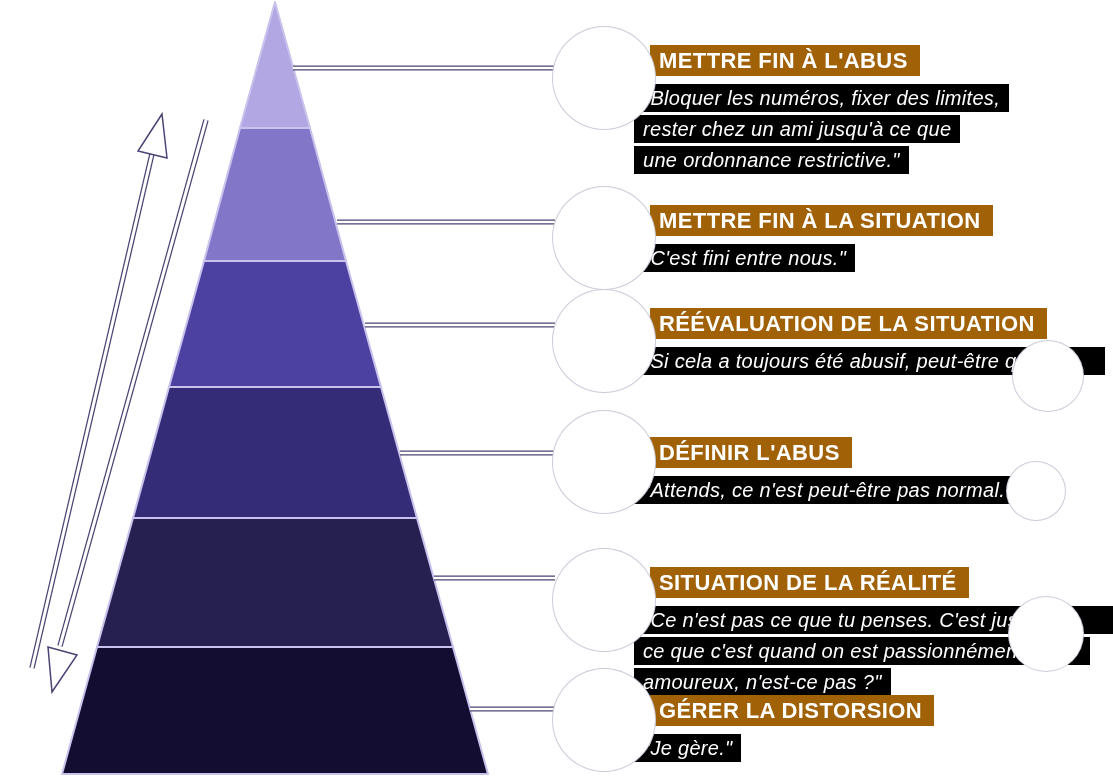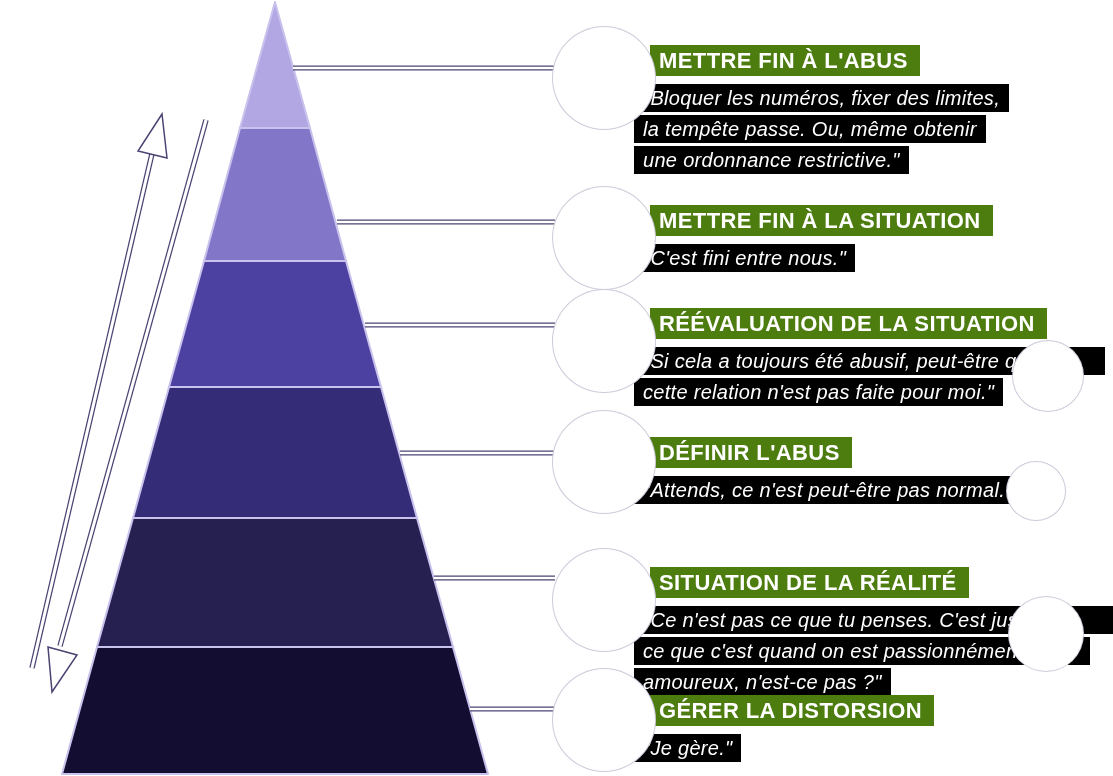--- a/index.html
+++ b/index.html
@@ -13,21 +13,21 @@
 
   
   .level{position:absolute;left:0;top:0;width:1113px;z-index:10;}
   .numbox{
     position:absolute;left:572px;top:0;width:44px;height:31px;
     background:#000;color:#fff;z-index:40;
     font-weight:bold;font-size:22px;line-height:31px;text-align:center;
   }
   .titlebox{
     position:absolute;left:650px;top:0;height:31px;
-    background:#4d7c0f;color:#fff;z-index:10;
+    background:#a16207;color:#fff;z-index:10;
     font-weight:bold;font-size:22px;line-height:31px;letter-spacing:.4px;
     padding:0 12px 0 9px;white-space:nowrap;
   }
   .quotes{position:absolute;left:634px;top:39px;z-index:10;}
   .qline{
     display:table;background:#000;color:#fff;
     font-style:italic;font-size:20px;line-height:28px;height:28px;
     letter-spacing:.3px;padding:0 9px;margin-bottom:3px;white-space:nowrap;
   }
   .w1{min-width:453px;}
@@ -100,39 +100,38 @@
         <line x1="470" y1="709" x2="555" y2="709" stroke="#ffffff" stroke-width="2.5"></line>
       </g>
     </g>
   </svg>
 
   <div class="level lv6">
     <div class="numbox">6</div>
     <div class="titlebox">METTRE FIN À L'ABUS</div>
     <div class="quotes">
       <div class="qline">"Bloquer les numéros, fixer des limites,</div>
-      <div class="qline">la tempête passe. Ou, même obtenir</div>
+      <div class="qline">rester chez un ami jusqu'à ce que</div>
       <div class="qline">une ordonnance restrictive."</div>
     </div>
   </div>
 
   <div class="level lv5">
     <div class="numbox">5</div>
     <div class="titlebox">METTRE FIN À LA SITUATION</div>
     <div class="quotes">
       <div class="qline">"C'est fini entre nous."</div>
     </div>
   </div>
 
   <div class="level lv4">
     <div class="numbox">4</div>
     <div class="titlebox">RÉÉVALUATION DE LA SITUATION</div>
     <div class="quotes">
       <div class="qline w1">"Si cela a toujours été abusif, peut-être que</div>
-      <div class="qline">cette relation n'est pas faite pour moi."</div>
     </div>
   </div>
 
   <div class="level lv3">
     <div class="numbox">3</div>
     <div class="titlebox">DÉFINIR L'ABUS</div>
     <div class="quotes">
       <div class="qline">"Attends, ce n'est peut-être pas normal."</div>
     </div>
   </div>

